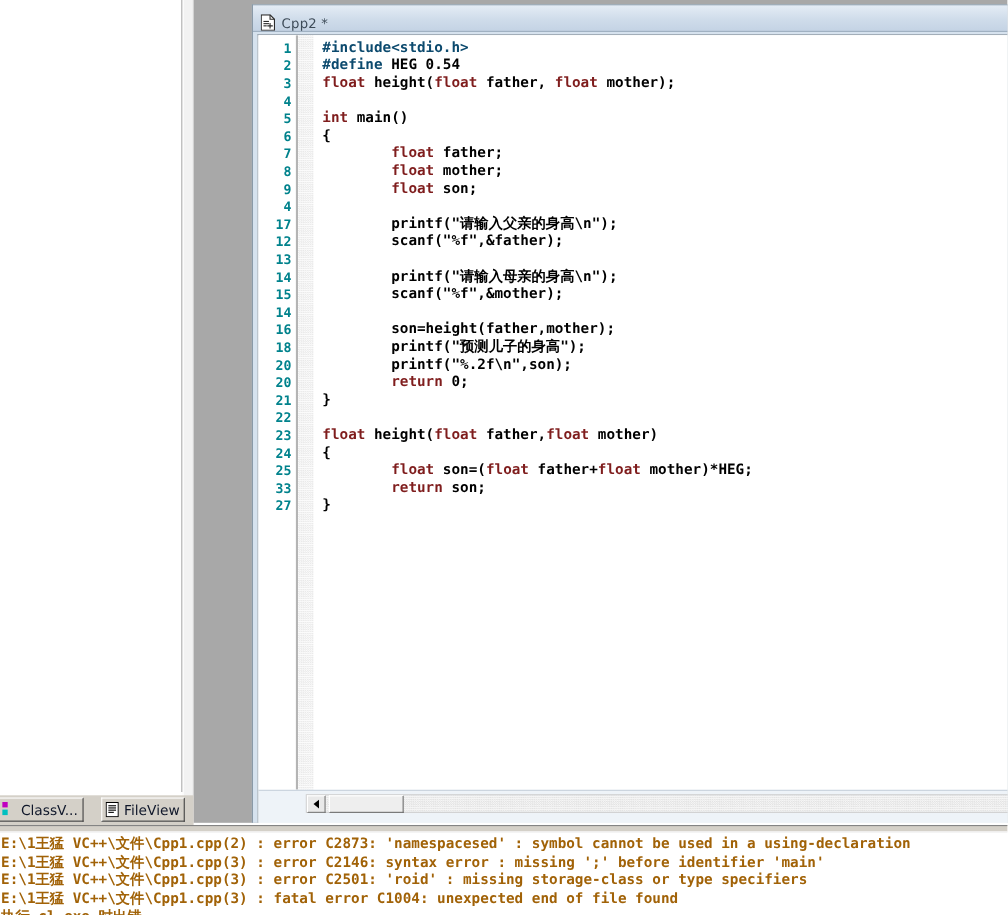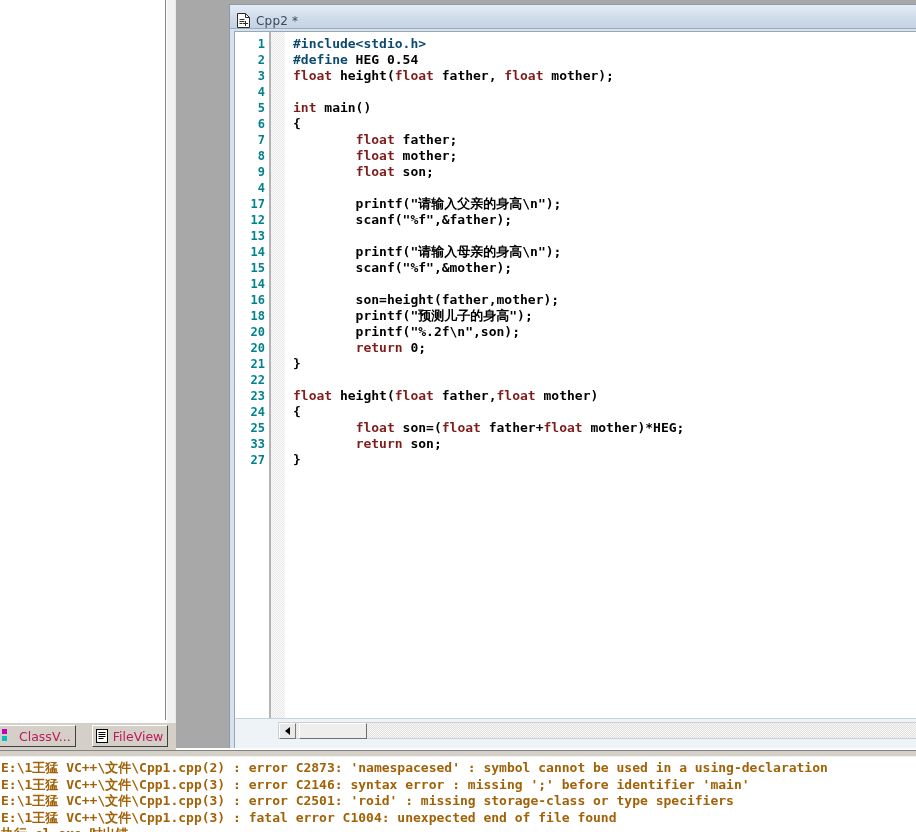--- a/index.html
+++ b/index.html
@@ -144,21 +144,21 @@
     box-sizing:border-box;
     display:flex;align-items:flex-start;
   }
   .vtab{
     height:22px;margin-top:2px;
     display:flex;align-items:center;
     padding:0 4px 0 3px;
     background:#d4d0c8;
     border:1px solid #ffffff;border-right-color:#404040;border-bottom-color:#404040;
     box-sizing:border-box;
-    font-family:"DejaVu Sans",sans-serif;font-size:12.5px;color:#be185d;
+    font-family:"DejaVu Sans",sans-serif;font-size:12.5px;color:#0f172a;
     white-space:nowrap;
   }
   .vtab .tabicon{width:13px;height:14px;margin-right:4px;flex:0 0 auto;}
   .vtab .tabicon svg{display:block;}
   #tab-classview{border-left:none;margin-left:-1px;}
   #tab-fileview{margin-left:16px;}
 
   
   #output-divider{
     position:absolute;left:0;top:750px;width:916px;height:6px;

